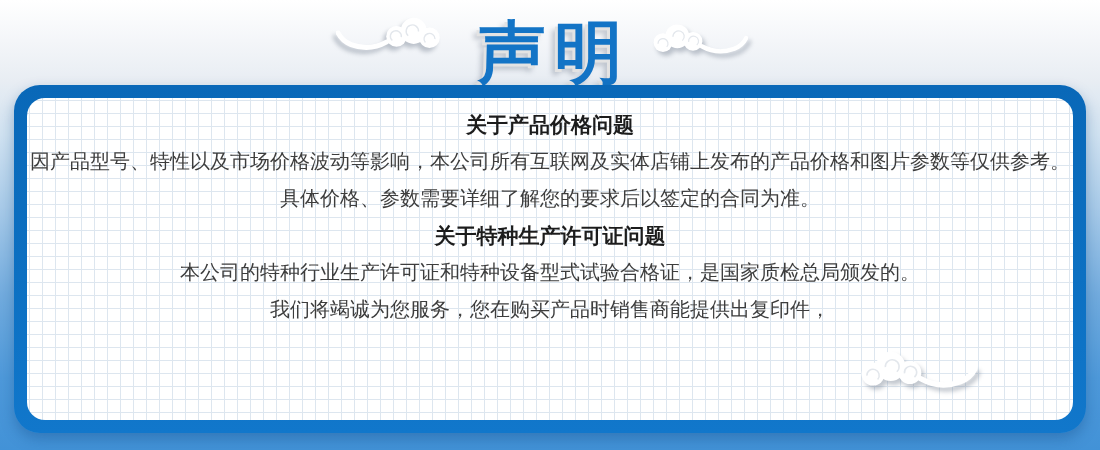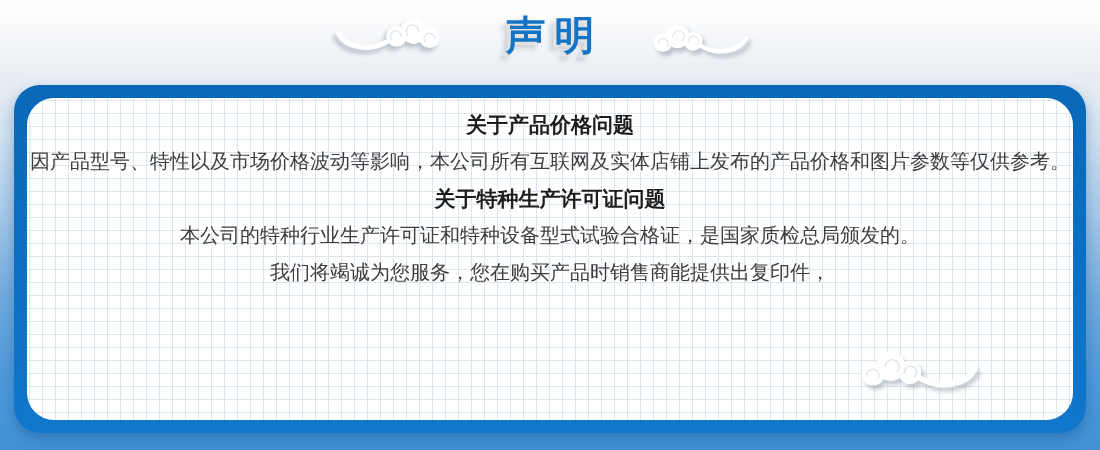--- a/index.html
+++ b/index.html
@@ -5,21 +5,21 @@
   html,body{margin:0;padding:0;background:#fff;}
   .stage{
     position:relative;width:1100px;height:450px;overflow:hidden;
     font-family:"Liberation Sans","DejaVu Sans",sans-serif;
     background:linear-gradient(180deg,#ffffff 0%,#f4f6f9 9%,#e8edf3 18%,#d0e2f1 30%,#a9cbe9 46%,#71abde 66%,#4e99da 84%,#4292d7 100%);
   }
   
   .header{position:absolute;top:0;left:0;width:1100px;height:86px;}
   .title{
     position:absolute;top:8px;left:0;right:0;margin:0;text-align:center;
-    font-size:40px;font-weight:bold;color:#1374c6;letter-spacing:9px;text-indent:9px;
+    font-size:68px;font-weight:bold;color:#1374c6;letter-spacing:9px;text-indent:9px;
     text-shadow:-3px 3px 0 #e3e3e3,-6px 6px 5px rgba(130,140,155,.45);
   }
   .cloud{position:absolute;filter:drop-shadow(3px 4px 2px rgba(105,118,135,.40));}
   .cloud-hl{left:336px;top:14px;width:110px;height:42px;transform:scaleX(-1);}
   .cloud-hr{left:648px;top:21px;width:100px;height:38px;}
   .cloud-card{left:826px;top:250px;width:126px;height:46px;}
   
   .frame{
     position:absolute;left:14px;top:85px;width:1072px;height:348px;
     background:linear-gradient(180deg,#0968b8 0%,#0c70c2 55%,#1177cb 100%);
@@ -27,21 +27,21 @@
     box-shadow:0 6px 14px rgba(13,70,130,.35);
   }
   .card{
     position:absolute;left:13px;top:13px;right:13px;bottom:13px;
     background-color:#ffffff;
     background-image:
       linear-gradient(#dde6ef 1px,transparent 1px),
       linear-gradient(90deg,#dde6ef 1px,transparent 1px);
     background-size:13px 13px;
     background-position:2px 2px;
-    border-radius:27px;
+    border-radius:18px;
     overflow:hidden;
     padding-top:8px;
     box-sizing:border-box;
   }
   .line{
     height:37px;display:flex;align-items:center;justify-content:center;
     font-size:20px;color:#3d3d3d;white-space:nowrap;position:relative;z-index:2;
   }
   .heading{font-weight:bold;color:#1c1c1c;font-size:21px;}
   .hotline{font-weight:bold;color:#121212;font-size:21px;}
@@ -75,20 +75,21 @@
     <svg class="cloud cloud-hr" viewBox="0 0 160 60">
       <use href="#cloud-sym" xlink:href="#cloud-sym"></use>
     </svg>
   </div>
 
   <div class="frame">
     <div class="card">
 
       <div class="line heading">关于产品价格问题</div>
       <div class="line">因产品型号、特性以及市场价格波动等影响，本公司所有互联网及实体店铺上发布的产品价格和图片参数等仅供参考。</div>
+      <div class="line">具体价格、参数需要详细了解您的要求后以签定的合同为准。</div>
 
       <div class="line heading">关于特种生产许可证问题</div>
       <div class="line">本公司的特种行业生产许可证和特种设备型式试验合格证，是国家质检总局颁发的。</div>
       <div class="line">我们将竭诚为您服务，您在购买产品时销售商能提供出复印件，</div>
 
       <div class="line hotline">
       </div>
 
       <svg class="cloud cloud-card" viewBox="0 0 160 60">
         <use href="#cloud-sym" xlink:href="#cloud-sym"></use>

